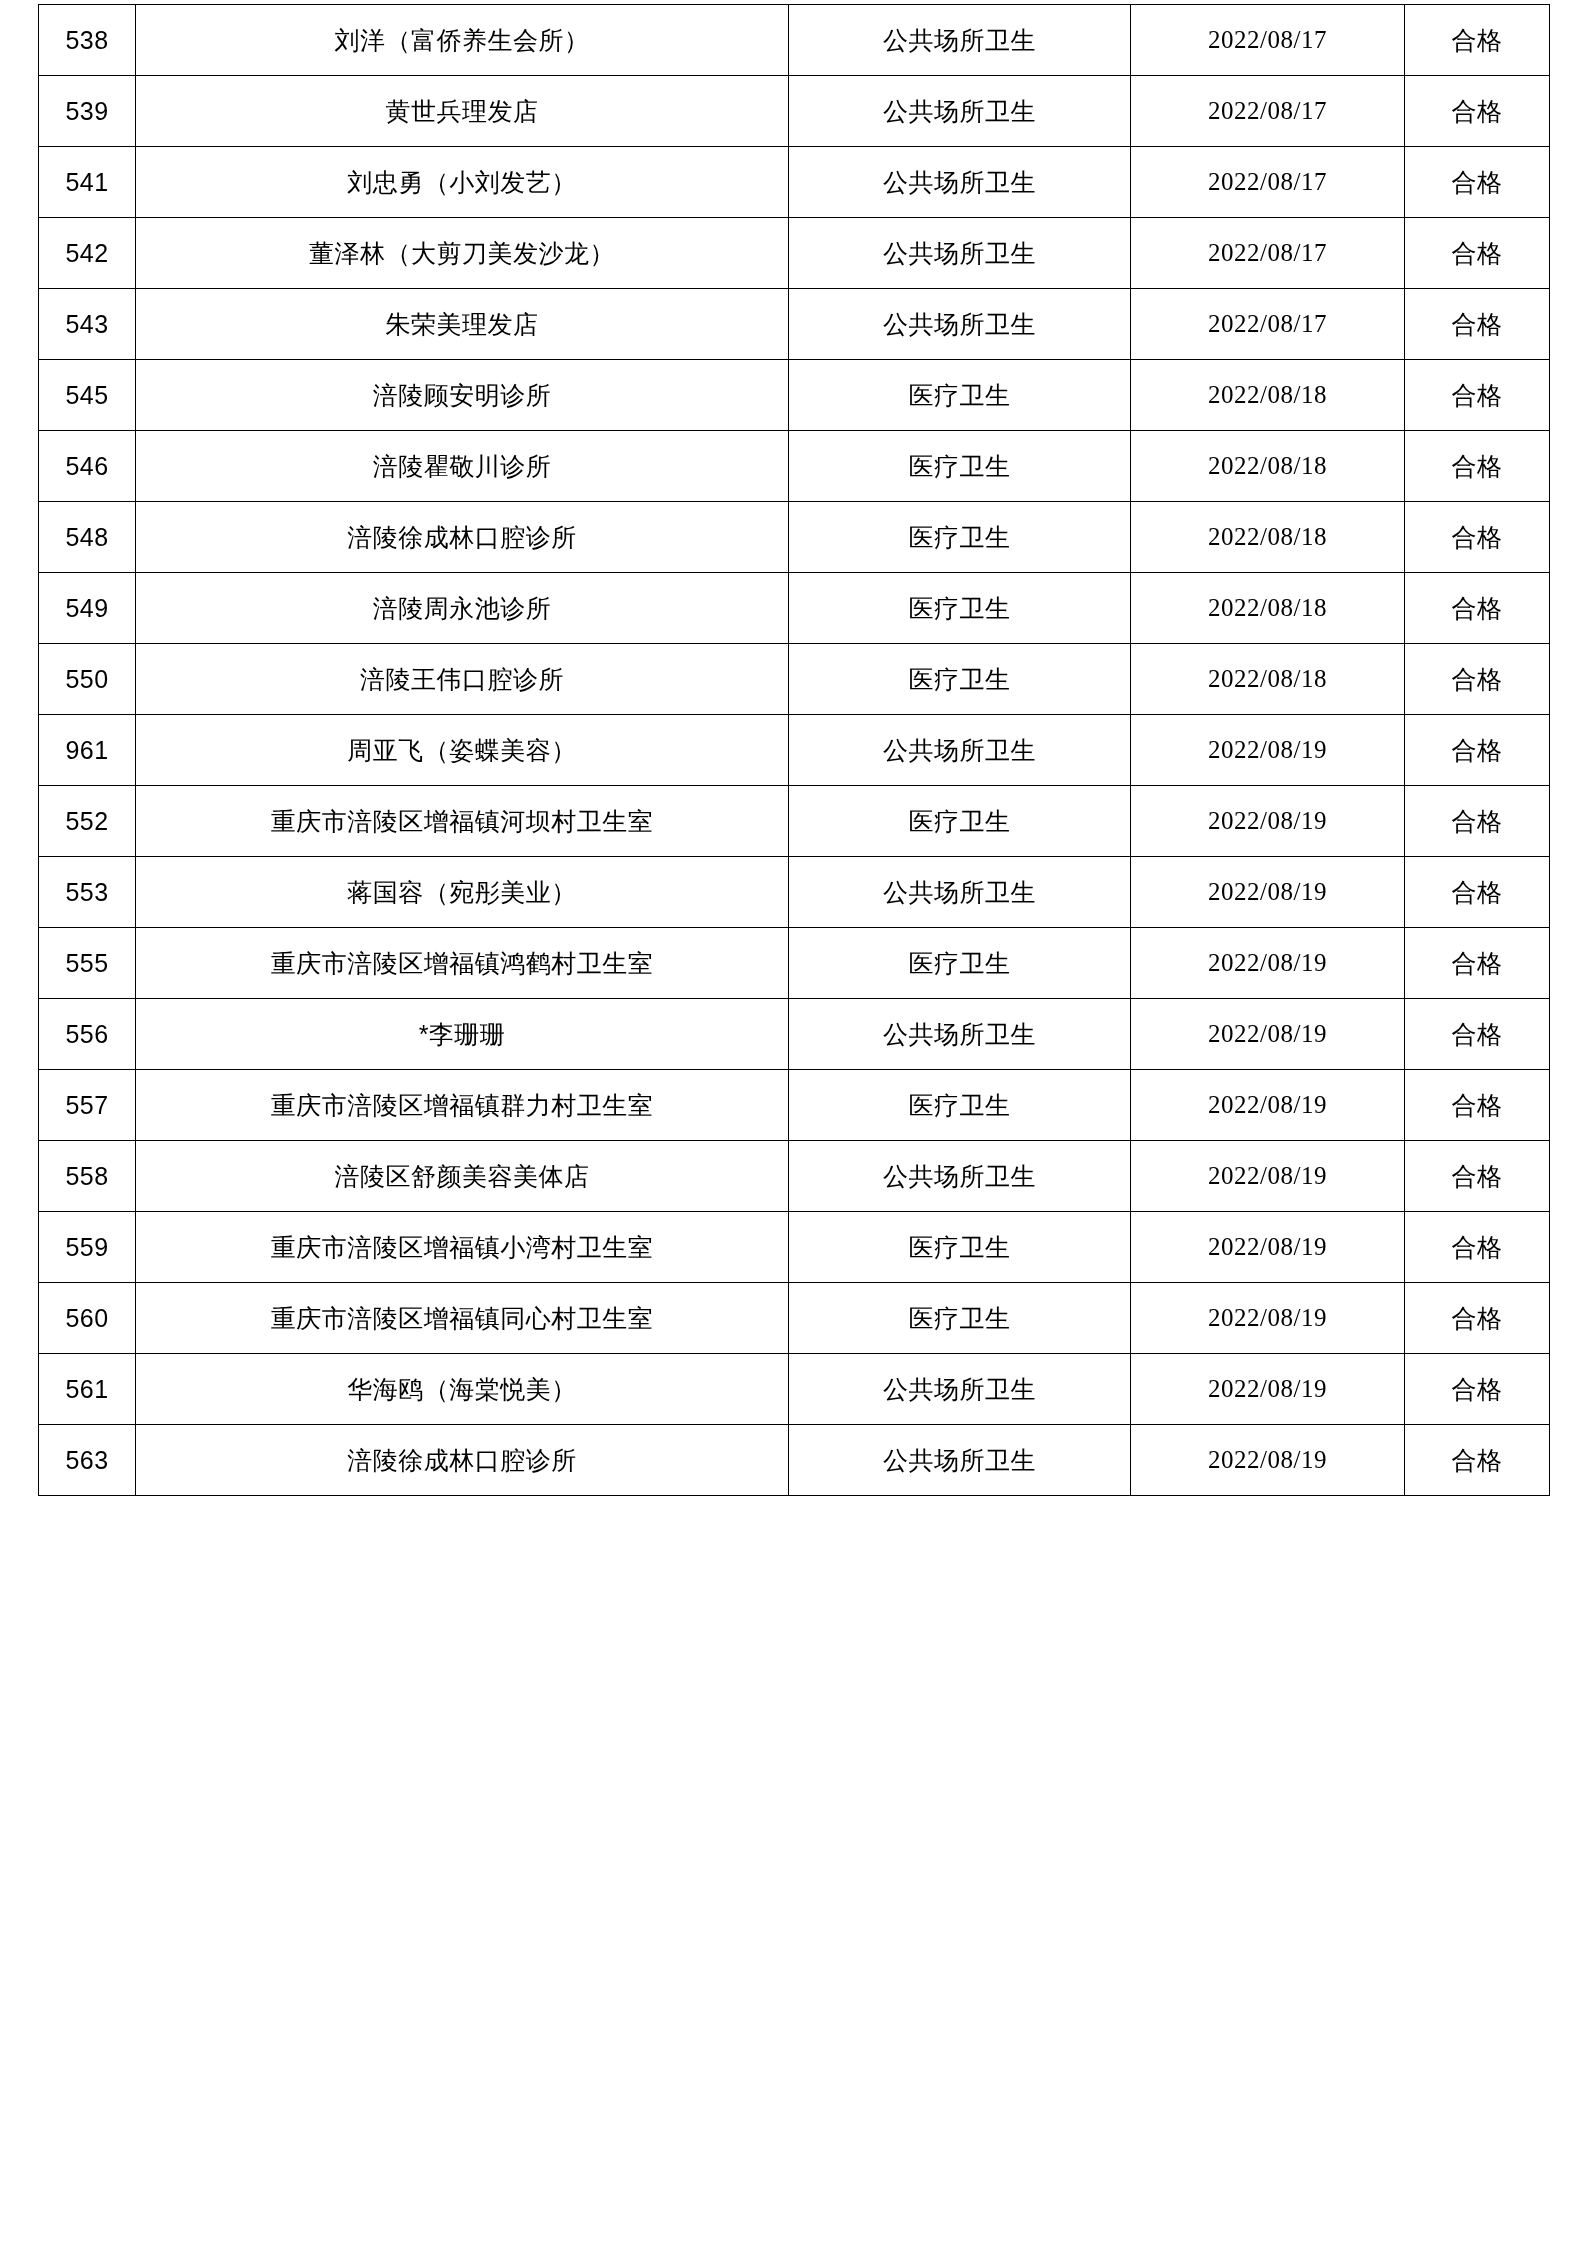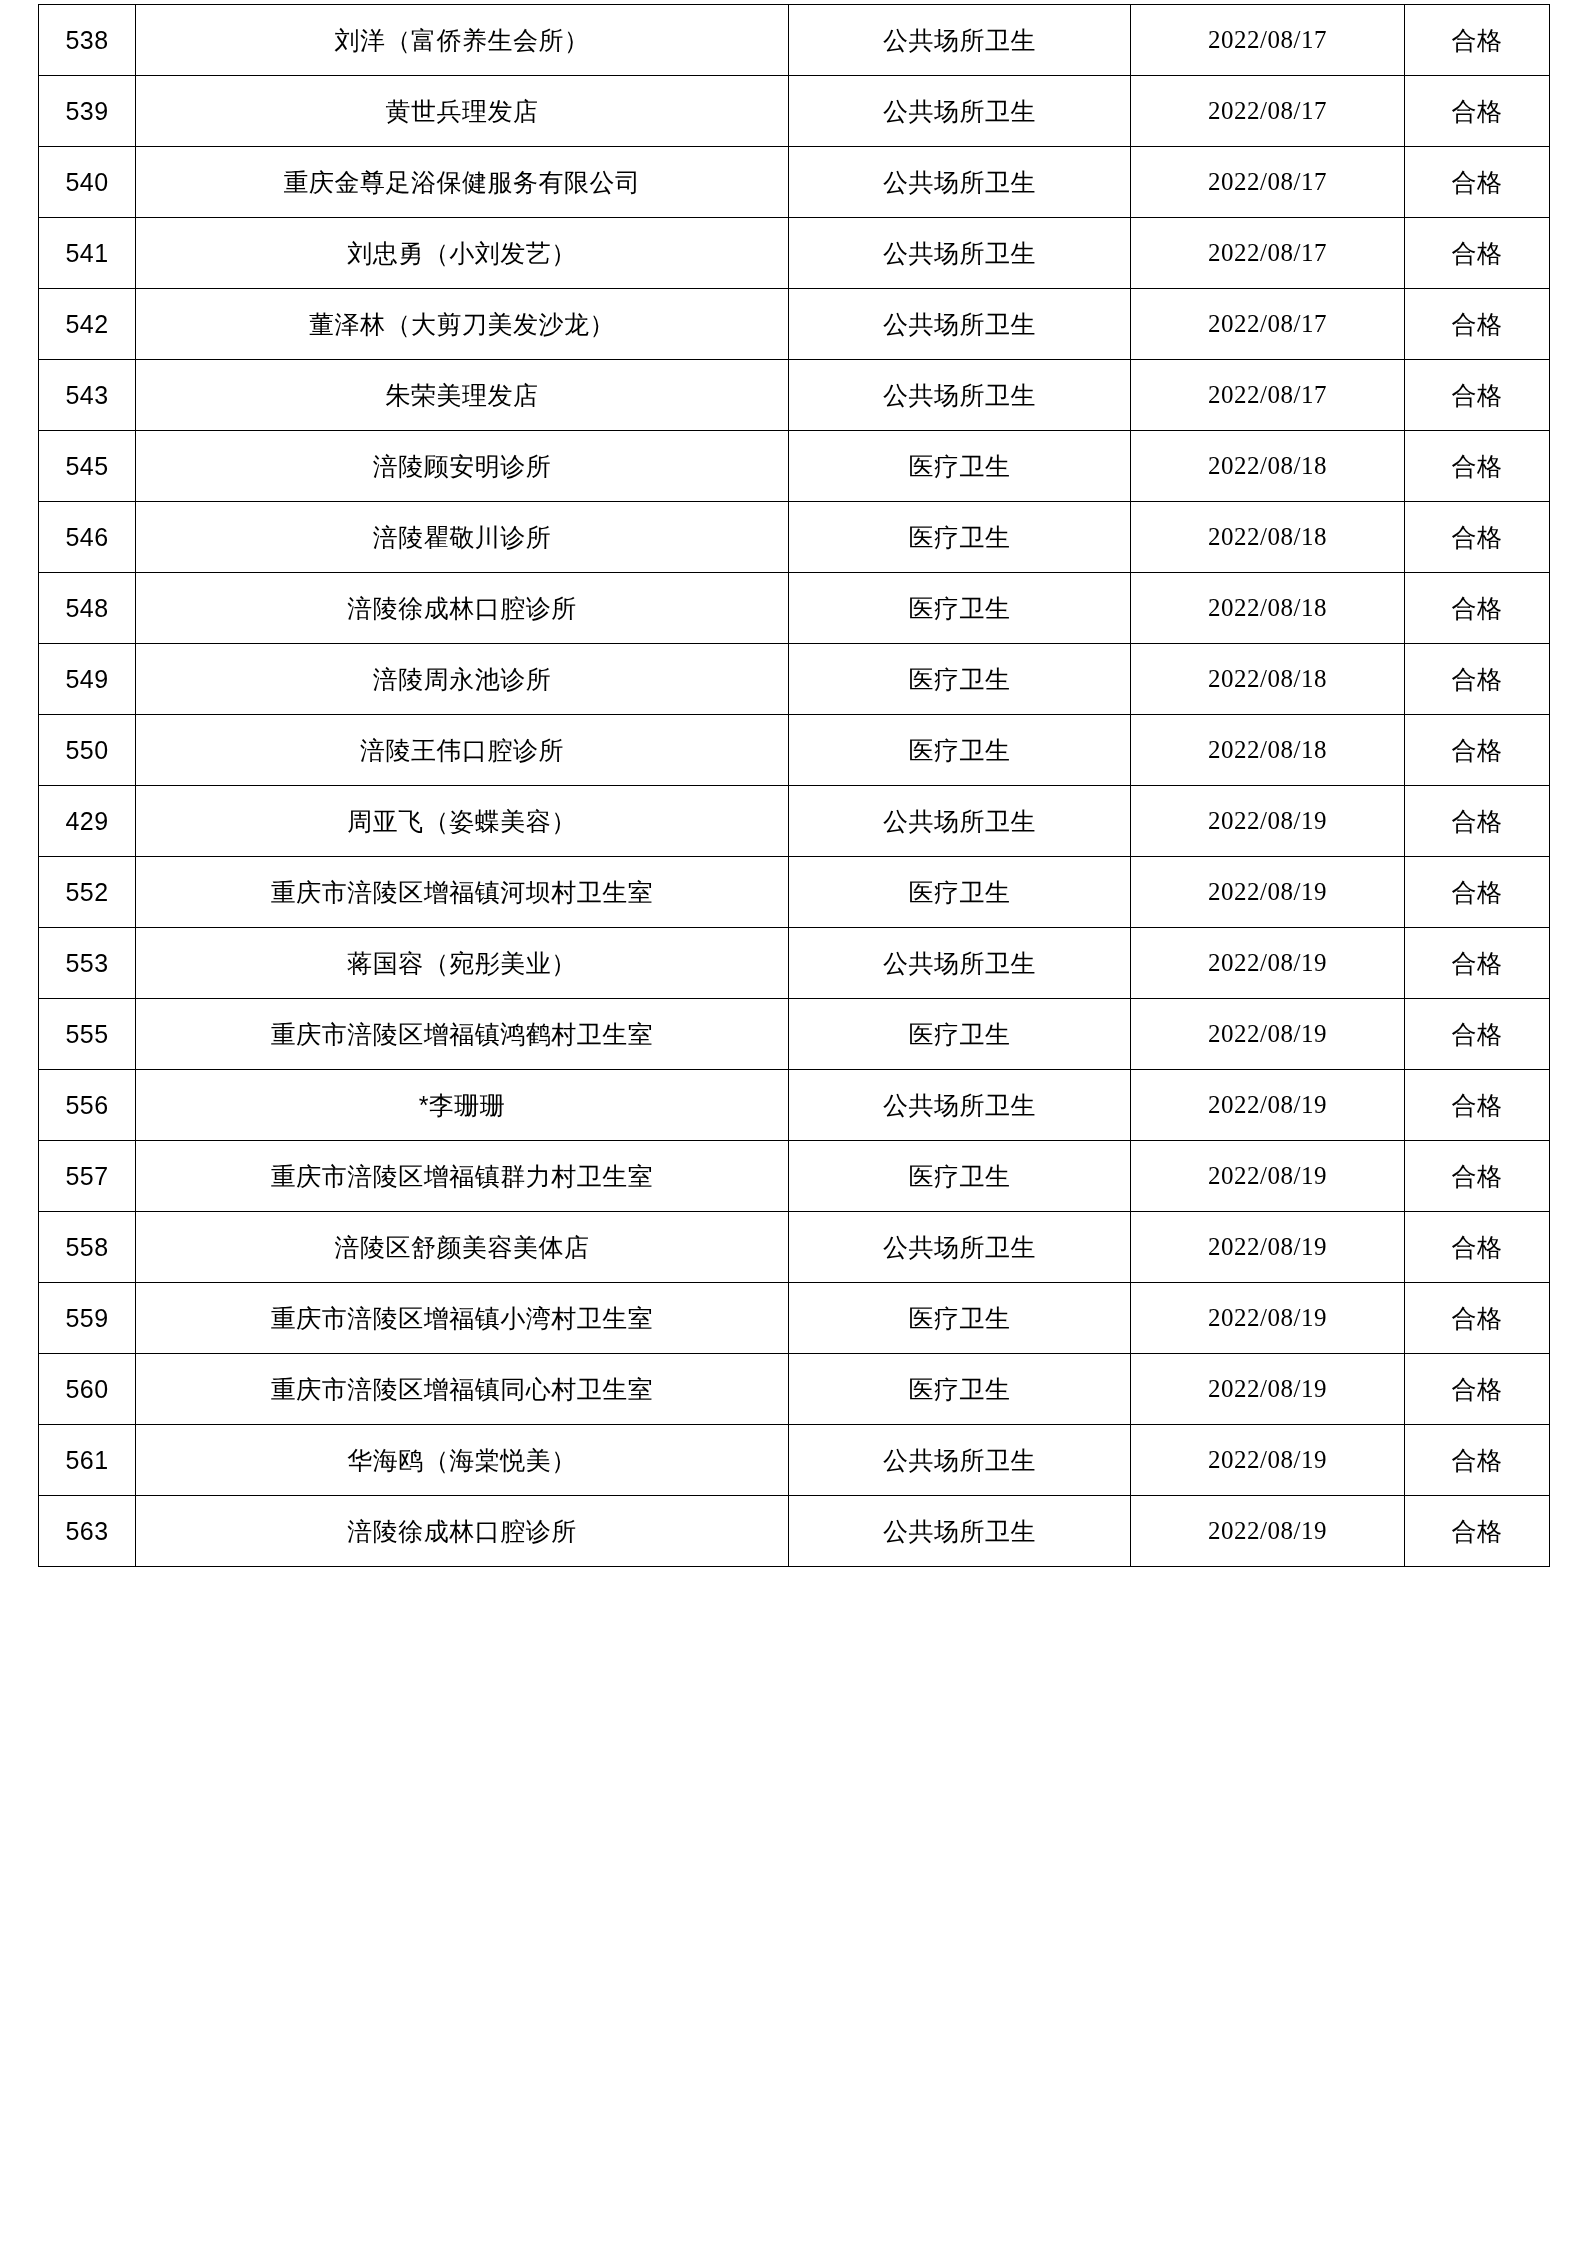--- a/index.html
+++ b/index.html
@@ -69,27 +69,20 @@
           <td class="cell-result">合格</td>
         </tr>
         <tr>
           <td class="cell-index">539</td>
           <td class="cell-name">黄世兵理发店</td>
           <td class="cell-type">公共场所卫生</td>
           <td class="cell-date">2022/08/17</td>
           <td class="cell-result">合格</td>
         </tr>
         <tr>
-          <td class="cell-index">540</td>
-          <td class="cell-name">重庆金尊足浴保健服务有限公司</td>
-          <td class="cell-type">公共场所卫生</td>
-          <td class="cell-date">2022/08/17</td>
-          <td class="cell-result">合格</td>
-        </tr>
-        <tr>
           <td class="cell-index">541</td>
           <td class="cell-name">刘忠勇（小刘发艺）</td>
           <td class="cell-type">公共场所卫生</td>
           <td class="cell-date">2022/08/17</td>
           <td class="cell-result">合格</td>
         </tr>
         <tr>
           <td class="cell-index">542</td>
           <td class="cell-name">董泽林（大剪刀美发沙龙）</td>
           <td class="cell-type">公共场所卫生</td>
@@ -132,21 +125,21 @@
           <td class="cell-result">合格</td>
         </tr>
         <tr>
           <td class="cell-index">550</td>
           <td class="cell-name">涪陵王伟口腔诊所</td>
           <td class="cell-type">医疗卫生</td>
           <td class="cell-date">2022/08/18</td>
           <td class="cell-result">合格</td>
         </tr>
         <tr>
-          <td class="cell-index">429</td>
+          <td class="cell-index">961</td>
           <td class="cell-name">周亚飞（姿蝶美容）</td>
           <td class="cell-type">公共场所卫生</td>
           <td class="cell-date">2022/08/19</td>
           <td class="cell-result">合格</td>
         </tr>
         <tr>
           <td class="cell-index">552</td>
           <td class="cell-name">重庆市涪陵区增福镇河坝村卫生室</td>
           <td class="cell-type">医疗卫生</td>
           <td class="cell-date">2022/08/19</td>

